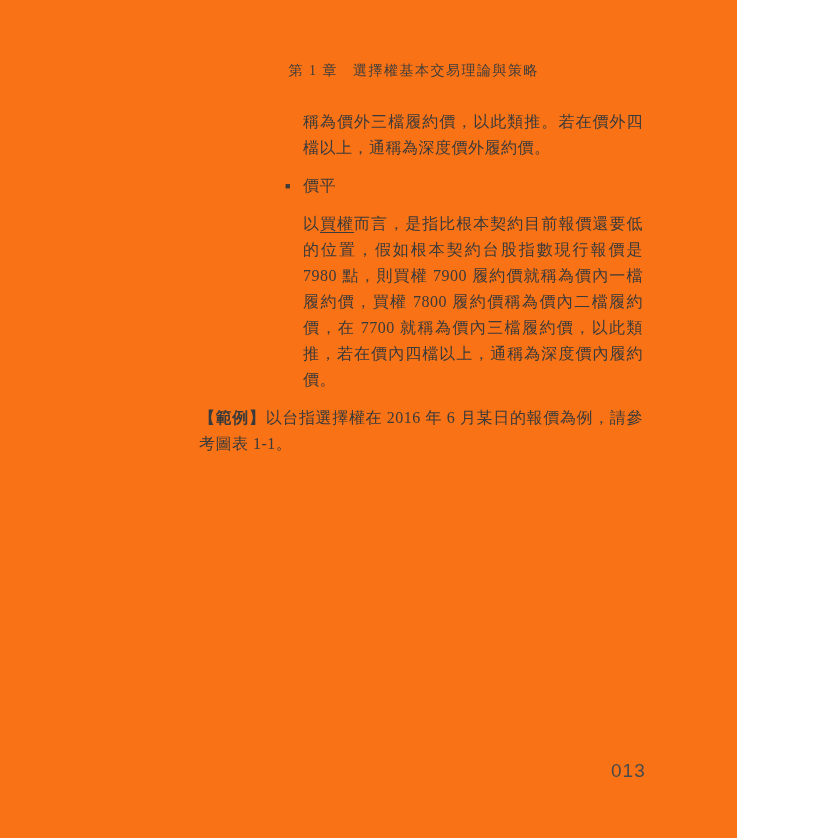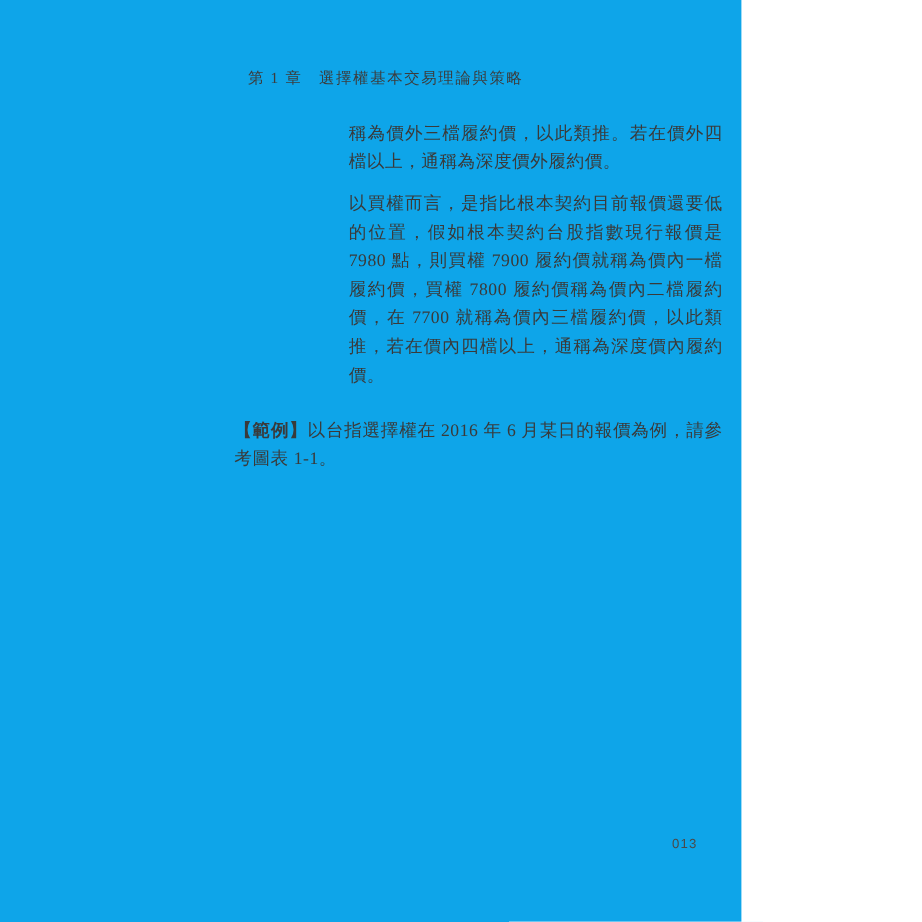--- a/index.html
+++ b/index.html
@@ -2,43 +2,43 @@
 <html><head>
 <meta charset="utf-8">
 <style>
   html, body {
     margin: 0;
     padding: 0;
     background: #ffffff;
   }
   .page {
     position: relative;
-    width: 674px;
+    width: 737px;
     height: 838px;
-    background: #0ea5e9;
+    background: #f97316;
     overflow: hidden;
     color: #3a3a3a;
     font-family: "Liberation Serif", "DejaVu Serif", serif;
   }
   .running-head {
     position: absolute;
     top: 62px;
     right: 198px;
     font-size: 14px;
     letter-spacing: 1.5px;
     color: #3c3c3c;
     white-space: nowrap;
   }
   .chapter-no {
     margin-right: 15px;
   }
   .content {
     position: absolute;
     top: 109px;
-    left: 213px;
+    left: 199px;
     width: 444px;
     font-size: 16px;
     line-height: 26px;
     letter-spacing: 0.5px;
     text-align: justify;
   }
   .para {
     margin: 0;
   }
   .hang {
@@ -57,52 +57,56 @@
     vertical-align: 2px;
     color: #3a3a3a;
   }
   .bullet-para {
     margin-left: 104px;
   }
   .bullet-para + .bullet-para {
     margin-top: 12px;
   }
   .underlined {
+    text-decoration: underline;
     text-underline-offset: 3px;
   }
   .example {
-    margin-top: 24px;
+    margin-top: 12px;
   }
   .example-label {
     font-weight: bold;
   }
   .folio {
     position: absolute;
     top: 760px;
     left: 611px;
-    font-size: 12px;
+    font-size: 19px;
     letter-spacing: 1px;
     color: #4a4a4a;
     font-family: "Liberation Sans", "DejaVu Sans", sans-serif;
   }
 </style>
 </head>
 <body>
 
 <div class="page">
 
   <header class="running-head">
     <span class="chapter-no">第 1 章</span><span>選擇權基本交易理論與策略</span>
   </header>
 
   <main class="content">
 
     <p class="para hang">稱為價外三檔履約價，以此類推。若在價外四檔以上，通稱為深度價外履約價。</p>
 
     <section class="bullet-item">
+      <div class="bullet-title">
+        <span class="bullet-marker">■</span><span>價平</span>
+      </div>
     </section>
 
     <section class="bullet-item">
       <p class="para bullet-para"><span>以</span><span class="underlined">買權</span><span>而言，是指比根本契約目前報價還要低的位置，假如根本契約台股指數現行報價是 7980 點，則買權 7900 履約價就稱為價內一檔履約價，買權 7800 履約價稱為價內二檔履約價，在 7700 就稱為價內三檔履約價，以此類推，若在價內四檔以上，通稱為深度價內履約價。</span></p>
     </section>
 
     <p class="para example"><strong class="example-label">【範例】</strong><span>以台指選擇權在 2016 年 6 月某日的報價為例，請參考圖表 1-1。</span></p>
 
   </main>
 

